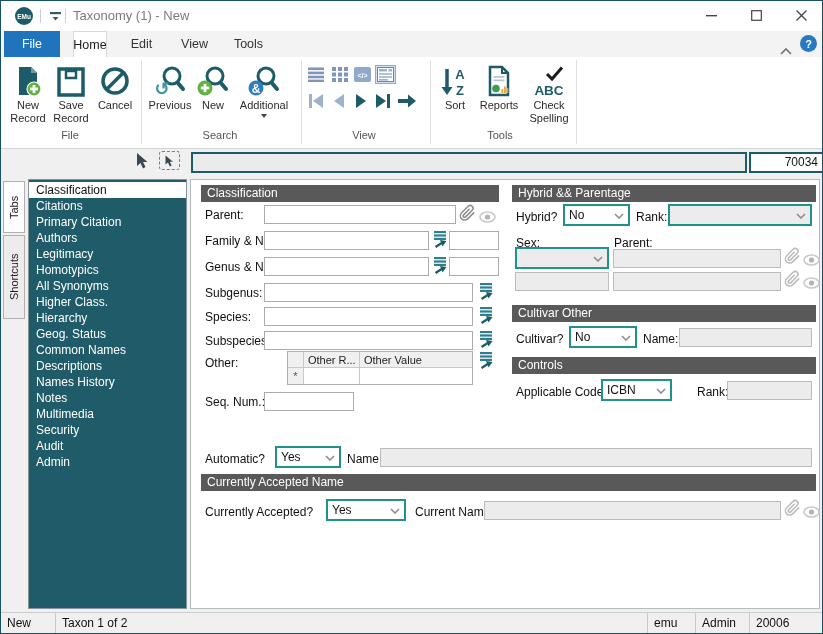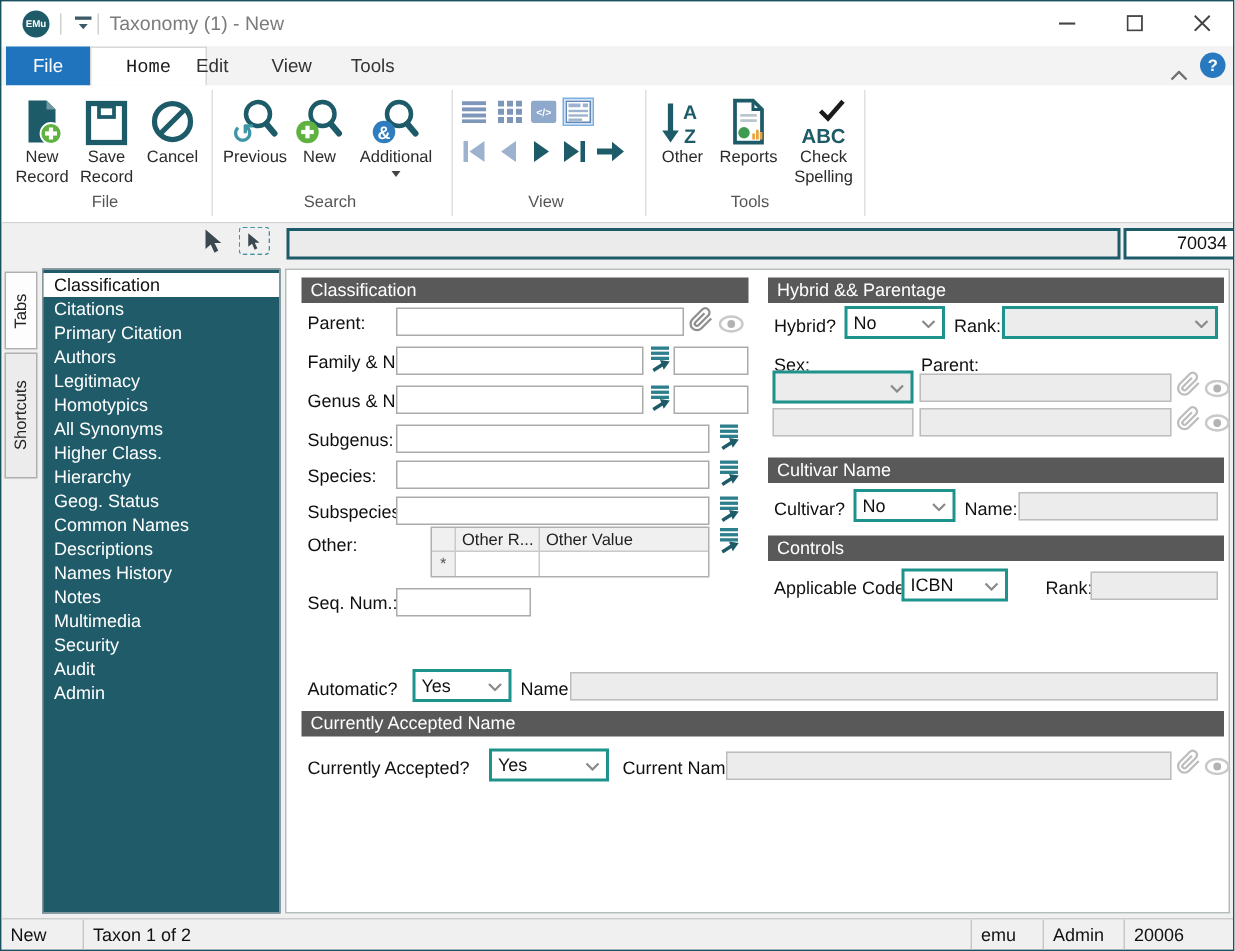--- a/index.html
+++ b/index.html
@@ -95,21 +95,21 @@
     <div class="abs winbtn" style="left:783px;">
       <svg width="11" height="11">
           <line x1="0.5" y1="0.5" x2="10.5" y2="10.5" stroke="#444" stroke-width="1.3"></line>
           <line x1="10.5" y1="0.5" x2="0.5" y2="10.5" stroke="#444" stroke-width="1.3"></line>
         </svg>
     </div>
   </div>
 
   <div class="abs tabrow">
     <div class="abs rtab file" style="left:3px;width:56px;">File</div>
-    <div class="abs rtab active" style="left:59px;width:78px;font-family:Liberation Mono, monospace;">Home</div>
+    <div class="abs rtab active" style="left:72px;width:34px;">Home</div>
     <div class="abs rtab" style="left:114px;width:53px;">Edit</div>
     <div class="abs rtab" style="left:167px;width:53px;">View</div>
     <div class="abs rtab" style="left:220px;width:55px;">Tools</div>
     <div class="abs" style="left:779px;top:10px;">
       <svg width="12" height="7">
           <polyline points="1,6 6,1 11,6" stroke="#707070" stroke-width="1.6" fill="none"></polyline>
         </svg>
     </div>
     <div class="abs" style="left:799px;top:4px;width:17px;height:17px;border-radius:50%;background:#2979c0;color:#fff;font-size:11px;font-weight:bold;display:flex;align-items:center;justify-content:center;">?</div>
   </div>
@@ -253,21 +253,21 @@
 
     <div class="abs rbtn" style="left:436px;width:36px;">
       <span class="ricon">
         <svg width="34" height="34">
           <line x1="9" y1="4" x2="9" y2="24" stroke="#1e5b68" stroke-width="3.5"></line>
           <polygon points="3.5,22 14.5,22 9,30" fill="#1e5b68"></polygon>
           <text x="22" y="14" font-size="13" font-weight="bold" fill="#1e5b68" text-anchor="middle">A</text>
           <text x="22" y="30" font-size="13" font-weight="bold" fill="#1e5b68" text-anchor="middle">Z</text>
         </svg>
       </span>
-      <span>Other</span>
+      <span>Sort</span>
     </div>
     <div class="abs rbtn" style="left:472px;width:52px;">
       <span class="ricon">
         <svg width="34" height="34">
           <path d="M8,2 L20,2 L26,8 L26,30 L8,30 Z" fill="#fff" stroke="#1e5b68" stroke-width="2.5"></path>
           <polyline points="20,2 20,8 26,8" fill="none" stroke="#1e5b68" stroke-width="2"></polyline>
           <rect x="11.5" y="11" width="11" height="1.8" fill="#b9c6cc"></rect>
           <rect x="11.5" y="14.5" width="11" height="1.8" fill="#b9c6cc"></rect>
           <circle cx="14" cy="23.5" r="3.8" fill="#3f9b4f"></circle>
           <rect x="19.5" y="24" width="1.8" height="4" fill="#e8a33d"></rect>
@@ -487,21 +487,21 @@
             <path d="M21.4 11.05l-9.19 9.19a6 6 0 0 1-8.49-8.49l9.19-9.19a4 4 0 0 1 5.66 5.66l-9.2 9.19a2 2 0 0 1-2.83-2.83l8.49-8.48"></path>
           </svg>
       </div>
       <div class="abs" style="left:612px;top:95px;">
         <svg width="17" height="12">
             <ellipse cx="8.5" cy="6" rx="7.5" ry="5" fill="none" stroke="#c9c9c9" stroke-width="1.6"></ellipse>
             <circle cx="8.5" cy="6" r="2.6" fill="#b3b3b3"></circle>
           </svg>
       </div>
 
-      <div class="abs sechdr" style="left:321px;top:125px;width:304px;">Cultivar Name</div>
+      <div class="abs sechdr" style="left:321px;top:125px;width:304px;">Cultivar Other</div>
       <div class="abs flabel" style="left:325px;top:152px;">Cultivar?</div>
       <div class="abs dd" style="left:378px;top:146px;width:68px;">
         <span>No</span>
         <span><svg width="10" height="6">
               <polyline points="1,1 5,5 9,1" stroke="#8a8a8a" stroke-width="1.5" fill="none"></polyline>
             </svg></span>
       </div>
       <div class="abs flabel" style="left:452px;top:152px;">Name:</div>
       <div class="abs tinput dis" style="left:488px;top:148px;width:133px;"></div>
 

